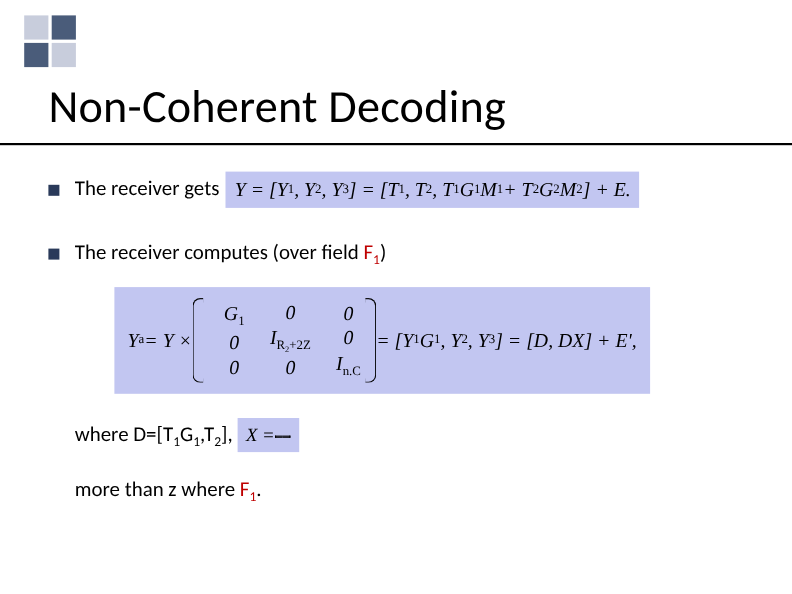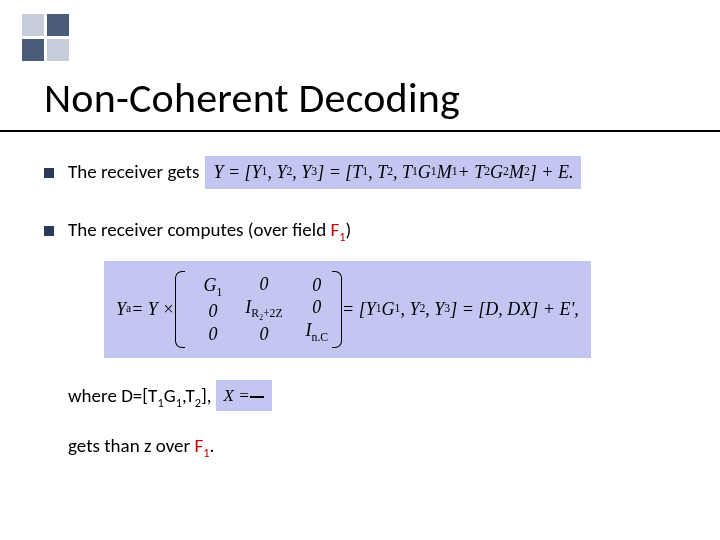--- a/index.html
+++ b/index.html
@@ -247,16 +247,16 @@
       <span>X = </span>
       <span class="matrix">
         <span class="bracket-l"></span>
         <span class="bracket-r"></span>
       </span>
     </span>
   </div>
 
   
   <div class="indent-text2">
-    <span>gets than z over </span><span class="red"><span>F</span><span class="sub">1</span></span><span>.</span>
+    <span>more than z where </span><span class="red"><span>F</span><span class="sub">1</span></span><span>.</span>
   </div>
 
 </div>
 
 </body></html>

